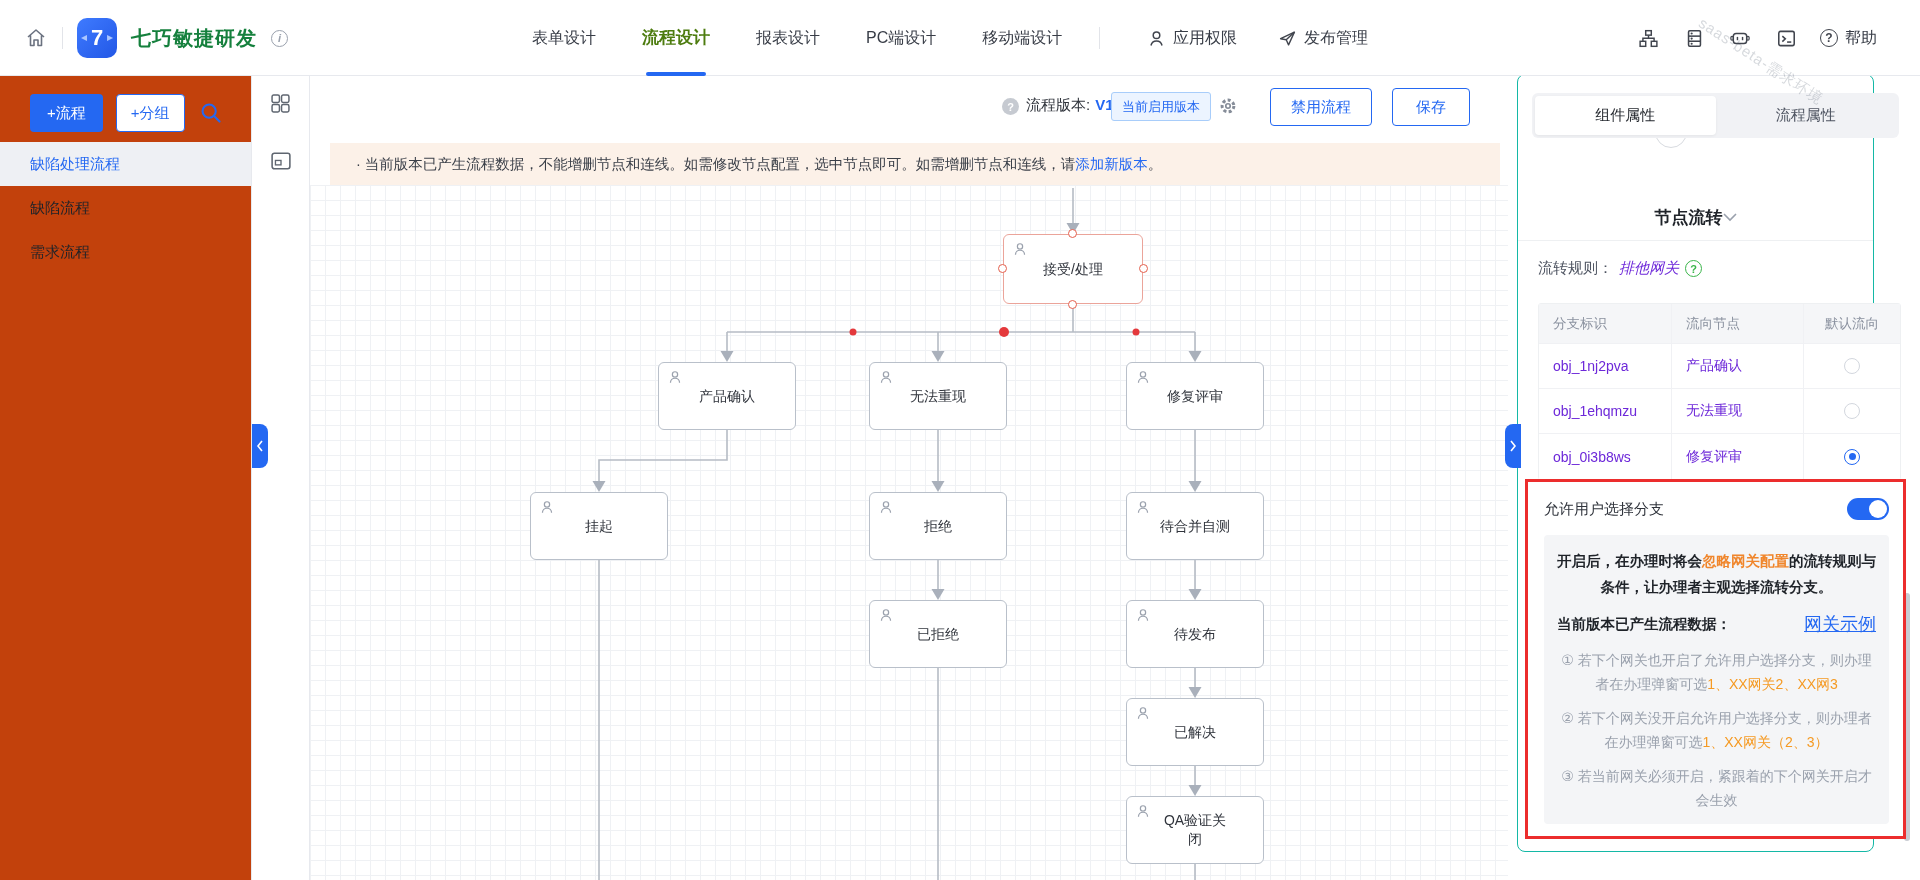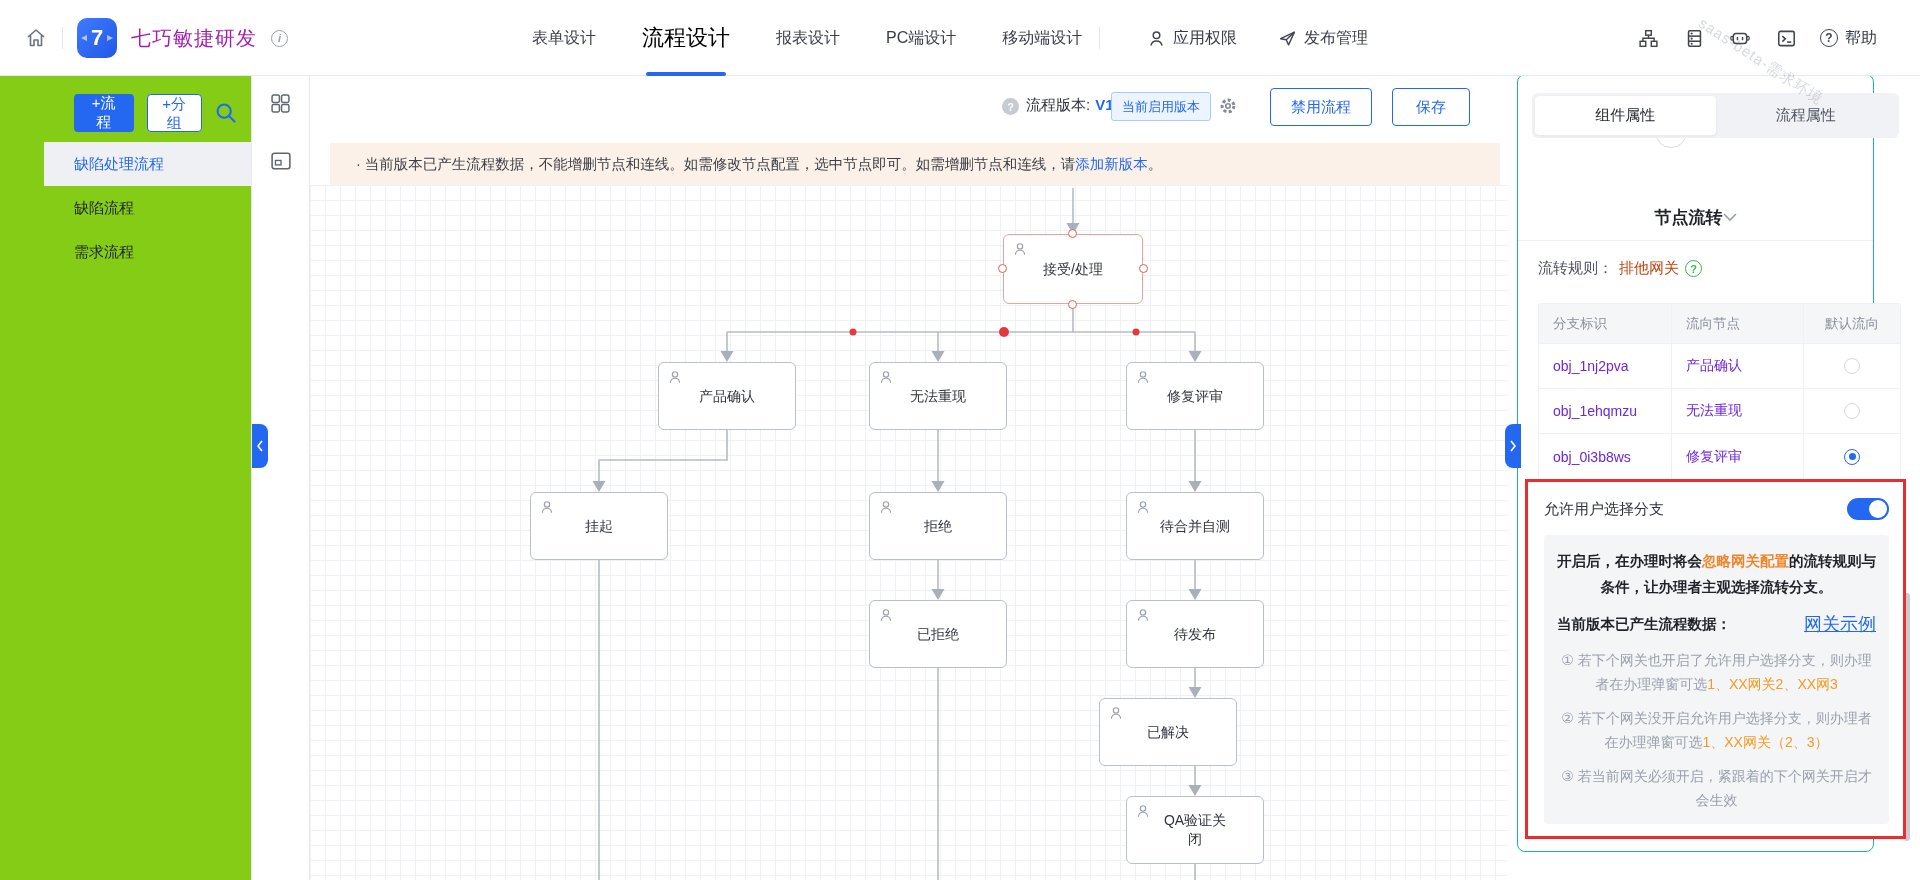--- a/index.html
+++ b/index.html
@@ -11,42 +11,42 @@
   .header{position:absolute;left:0;top:0;width:1920px;height:76px;background:#fff;
           border-bottom:1px solid #e7e9ee;z-index:20;}
   .hleft{position:absolute;left:24px;top:0;height:76px;display:flex;align-items:center;gap:14px;}
   .home-btn{width:24px;height:24px;display:flex;align-items:center;justify-content:center;cursor:pointer;}
   .hdivider{width:1px;height:22px;background:#e2e4e9;}
   .logo{width:40px;height:40px;border-radius:10px;background:linear-gradient(135deg,#3f7bff,#2257e6);
         display:flex;align-items:center;justify-content:center;position:relative;}
   .logo .seven{color:#fff;font-size:22px;font-weight:bold;}
   .logo .lchev,.logo .rchev{color:#aac6ff;font-size:12px;font-weight:bold;position:absolute;top:12px;}
   .logo .lchev{left:4px}.logo .rchev{right:4px}
-  .apptitle{font-size:20px;font-weight:normal;color:#a21caf;letter-spacing:1px;text-align:right;}
+  .apptitle{font-size:20px;font-weight:bold;color:#15803d;letter-spacing:1px;text-align:right;}
   .circle-icon{border-radius:50%;display:flex;align-items:center;justify-content:center;flex:0 0 auto;}
   .info-i{width:17px;height:17px;border:1.3px solid #9aa1ad;color:#9aa1ad;font-size:11px;font-style:italic;font-weight:bold;}
   .hnav{position:absolute;left:532px;top:0;height:76px;display:flex;gap:46px;z-index:2;}
   .hnav .item{position:relative;height:76px;line-height:76px;font-size:16px;color:#383d47;cursor:pointer;}
-  .hnav .item.active{font-weight:normal;color:#000000;font-size:22px;}
+  .hnav .item.active{font-weight:bold;color:#4d7c0f;font-size:17px;}
   .hnav .item.active::after{content:"";position:absolute;left:4px;right:4px;bottom:0;height:4px;background:#2468f2;border-radius:2px;}
   .hdiv2{position:absolute;left:1099px;top:27px;width:1px;height:22px;background:#e2e4e9;}
   .hactions{position:absolute;left:1148px;top:0;height:76px;display:flex;align-items:center;gap:42px;}
   .haction{display:flex;align-items:center;gap:8px;font-size:16px;color:#383d47;cursor:pointer;}
   .hicons{position:absolute;left:1638px;top:0;height:76px;display:flex;align-items:center;gap:26px;}
   .hicon{width:20px;height:20px;cursor:pointer;display:flex;align-items:center;justify-content:center;}
   .hhelp{position:absolute;left:1820px;top:0;height:76px;display:flex;align-items:center;gap:7px;cursor:pointer;}
   .help-q{width:18px;height:18px;border:1.4px solid #41454e;color:#41454e;font-size:12px;font-weight:bold;}
   .hhelp span.lbl{font-size:16px;color:#383d47;}
 
   
   .watermark{position:absolute;left:1705px;top:14px;transform:rotate(33deg);transform-origin:left top;
              font-size:15px;color:rgba(70,80,100,0.22);letter-spacing:1px;z-index:60;pointer-events:none;white-space:nowrap;}
 
   
-  .sidebar{position:absolute;left:0;top:76px;width:252px;height:804px;background:#84cc16;border-right:1px solid #e7e9ee;z-index:10;padding-left:44px;}
+  .sidebar{position:absolute;left:0;top:76px;width:252px;height:804px;background:#c2410c;border-right:1px solid #e7e9ee;z-index:10;}
   .sb-top{display:flex;align-items:center;padding:18px 14px 10px 30px;gap:13px;}
   .btn-primary{height:38px;padding:0 17px;background:#2468f2;color:#fff;border:none;border-radius:4px;
                font-size:15px;cursor:pointer;font-family:inherit;}
   .btn-outline{height:38px;padding:0 14px;background:#fff;color:#2468f2;border:1px solid #2468f2;border-radius:4px;
                font-size:15px;cursor:pointer;font-family:inherit;}
   .sb-search{width:26px;height:26px;display:flex;align-items:center;justify-content:center;cursor:pointer;}
   .sb-item{height:44px;line-height:44px;padding-left:30px;font-size:15px;color:#1f2329;cursor:pointer;}
   .sb-item.active{background:#eef0f4;color:#2468f2;}
 
   
@@ -96,21 +96,21 @@
          display:flex;padding:3px;z-index:3;}
   .ptab{flex:1;display:flex;align-items:center;justify-content:center;font-size:15px;color:#4e5461;
         cursor:pointer;border-radius:4px;}
   .ptab.active{background:#fff;color:#1f2329;box-shadow:0 1px 3px rgba(0,0,0,0.06);}
   .peek-circle{position:absolute;left:137px;top:41px;width:32px;height:32px;border-radius:50%;
                border:1px solid #d8dbe0;background:#fff;z-index:2;}
   .psection{position:absolute;left:0;top:120px;width:100%;height:46px;border-bottom:1px solid #eef0f2;
             display:flex;align-items:center;justify-content:center;padding:0 20px;z-index:3;background:#fff;}
   .psection .title{font-size:17px;font-weight:bold;color:#1f2329;}
   .prule{position:absolute;left:20px;top:184px;display:flex;align-items:center;gap:6px;font-size:15px;}
-  .prule .rl{color:#4e5461;} .prule .rv{color:#c2410c;}
+  .prule .rl{color:#4e5461;} .prule .rv{color:#6d28d9;font-style:italic;}
   .green-q{width:17px;height:17px;border:1.3px solid #3ab54a;color:#3ab54a;font-size:11px;font-weight:bold;cursor:pointer;}
   .ptable{position:absolute;left:20px;top:228px;width:363px;border:1px solid #eef0f2;border-radius:3px;font-size:14px;}
   .trow{display:flex;border-bottom:1px solid #f0f1f4;}
   .trow:last-child{border-bottom:none;}
   .trow.head{background:#f5f6f8;color:#8a919f;font-size:13.5px;height:40px;}
   .trow.body{height:45px;color:#6d28d9;background:#fff;}
   .tc{display:flex;align-items:center;padding-left:14px;border-right:1px solid #f0f1f4;}
   .tc:last-child{border-right:none;}
   .tc1{width:133px}.tc2{width:132px}.tc3{width:96px;justify-content:center;padding-left:0;}
   .radio{width:16px;height:16px;border:1px solid #d3d7de;border-radius:50%;background:#fff;cursor:pointer;position:relative;}
@@ -364,21 +364,21 @@
         </svg>
       <span class="nlabel">已拒绝</span>
     </div>
     <div class="node" style="left:816px;top:524px;">
       <svg class="person" width="14" height="14" viewBox="0 0 16 16">
           <circle cx="8" cy="5" r="3" fill="none" stroke="#9aa1ad" stroke-width="1.4"></circle>
           <path d="M2.8,14.5 a5.2,5.2 0 0 1 10.4,0" fill="none" stroke="#9aa1ad" stroke-width="1.4"></path>
         </svg>
       <span class="nlabel">待发布</span>
     </div>
-    <div class="node" style="left:789px;top:622px;">
+    <div class="node" style="left:816px;top:622px;">
       <svg class="person" width="14" height="14" viewBox="0 0 16 16">
           <circle cx="8" cy="5" r="3" fill="none" stroke="#9aa1ad" stroke-width="1.4"></circle>
           <path d="M2.8,14.5 a5.2,5.2 0 0 1 10.4,0" fill="none" stroke="#9aa1ad" stroke-width="1.4"></path>
         </svg>
       <span class="nlabel">已解决</span>
     </div>
     <div class="node narrow" style="left:816px;top:720px;">
       <svg class="person" width="14" height="14" viewBox="0 0 16 16">
           <circle cx="8" cy="5" r="3" fill="none" stroke="#9aa1ad" stroke-width="1.4"></circle>
           <path d="M2.8,14.5 a5.2,5.2 0 0 1 10.4,0" fill="none" stroke="#9aa1ad" stroke-width="1.4"></path>

